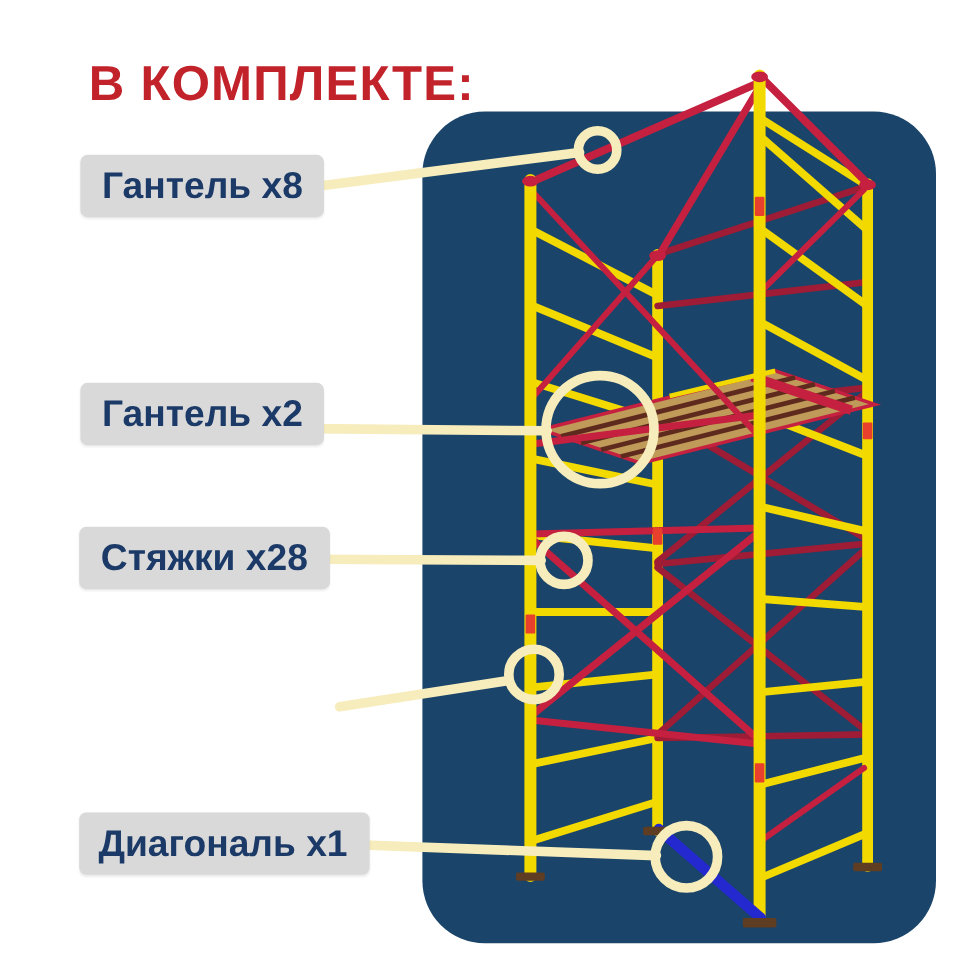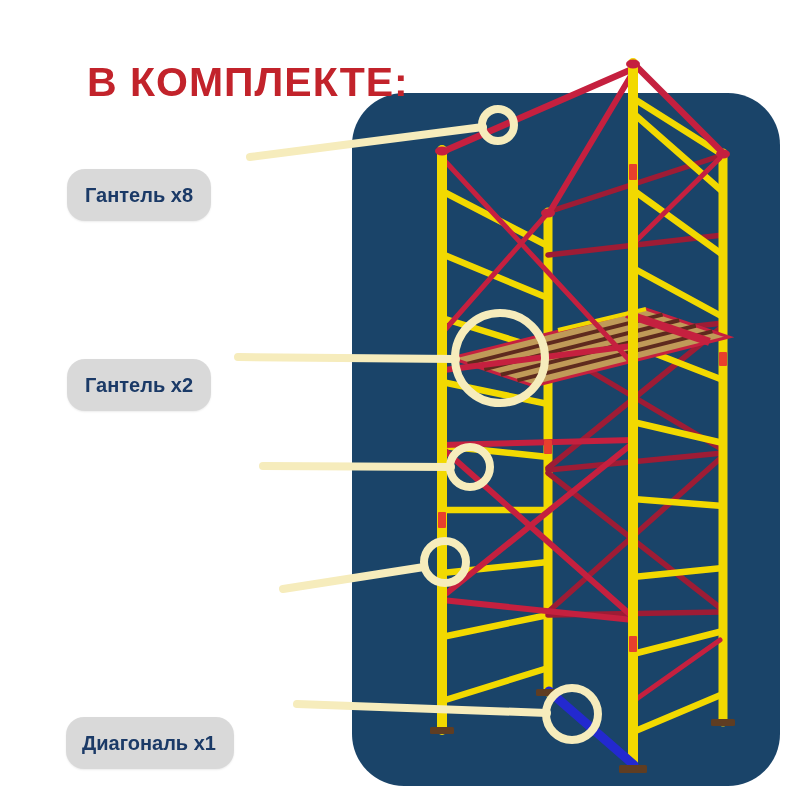--- a/index.html
+++ b/index.html
@@ -1,28 +1,28 @@
 <!DOCTYPE html>
 <html><head>
 <meta charset="utf-8">
 <style>
   html,body{margin:0;padding:0;background:#ffffff;}
   .stage{
     position:relative;width:800px;height:800px;background:#ffffff;overflow:hidden;
     font-family:"Liberation Sans", sans-serif;
   }
   .title{
-    position:absolute;left:74px;top:46px;margin:13px;
+    position:absolute;left:74px;top:46px;margin:0;
     font-size:41px;font-weight:800;letter-spacing:1px;color:#c2232b;white-space:nowrap;text-align:right;
   }
   svg.scene{position:absolute;left:0;top:0;}
   .pill{
-    position:absolute;background:#d9d9d9;border-radius:18px;
-    padding:9px 18px;font-size:20px;font-weight:700;color:#1b3a67;
-    line-height:34px;white-space:nowrap;box-shadow:0 1px 2px rgba(0,0,0,0.08);margin-top:40px;
+    position:absolute;background:#d9d9d9;border-radius:6px;
+    padding:9px 18px;font-size:31px;font-weight:700;color:#1b3a67;
+    line-height:34px;white-space:nowrap;box-shadow:0 1px 2px rgba(0,0,0,0.08);
   }
   .p1{left:67px;top:129px;}
   .p2{left:67px;top:319px;}
   .p3{left:66px;top:439px;}
   .p4{left:68px;top:555px;}
   .p5{left:66px;top:677px;padding-left:16px;}
 </style>
 </head>
 <body>
 
@@ -142,14 +142,15 @@
       <circle cx="470" cy="467" r="20"></circle>
       <circle cx="445" cy="562" r="21"></circle>
       <circle cx="572" cy="714" r="26"></circle>
     </g>
   </svg>
 
   <h1 class="title">В КОМПЛЕКТЕ:</h1>
 
   <div class="pill p1">Гантель x8</div>
   <div class="pill p2">Гантель x2</div>
+  <div class="pill p3">Стяжки x28</div>
   <div class="pill p5">Диагональ x1</div>
 </div>
 
 </body></html>

